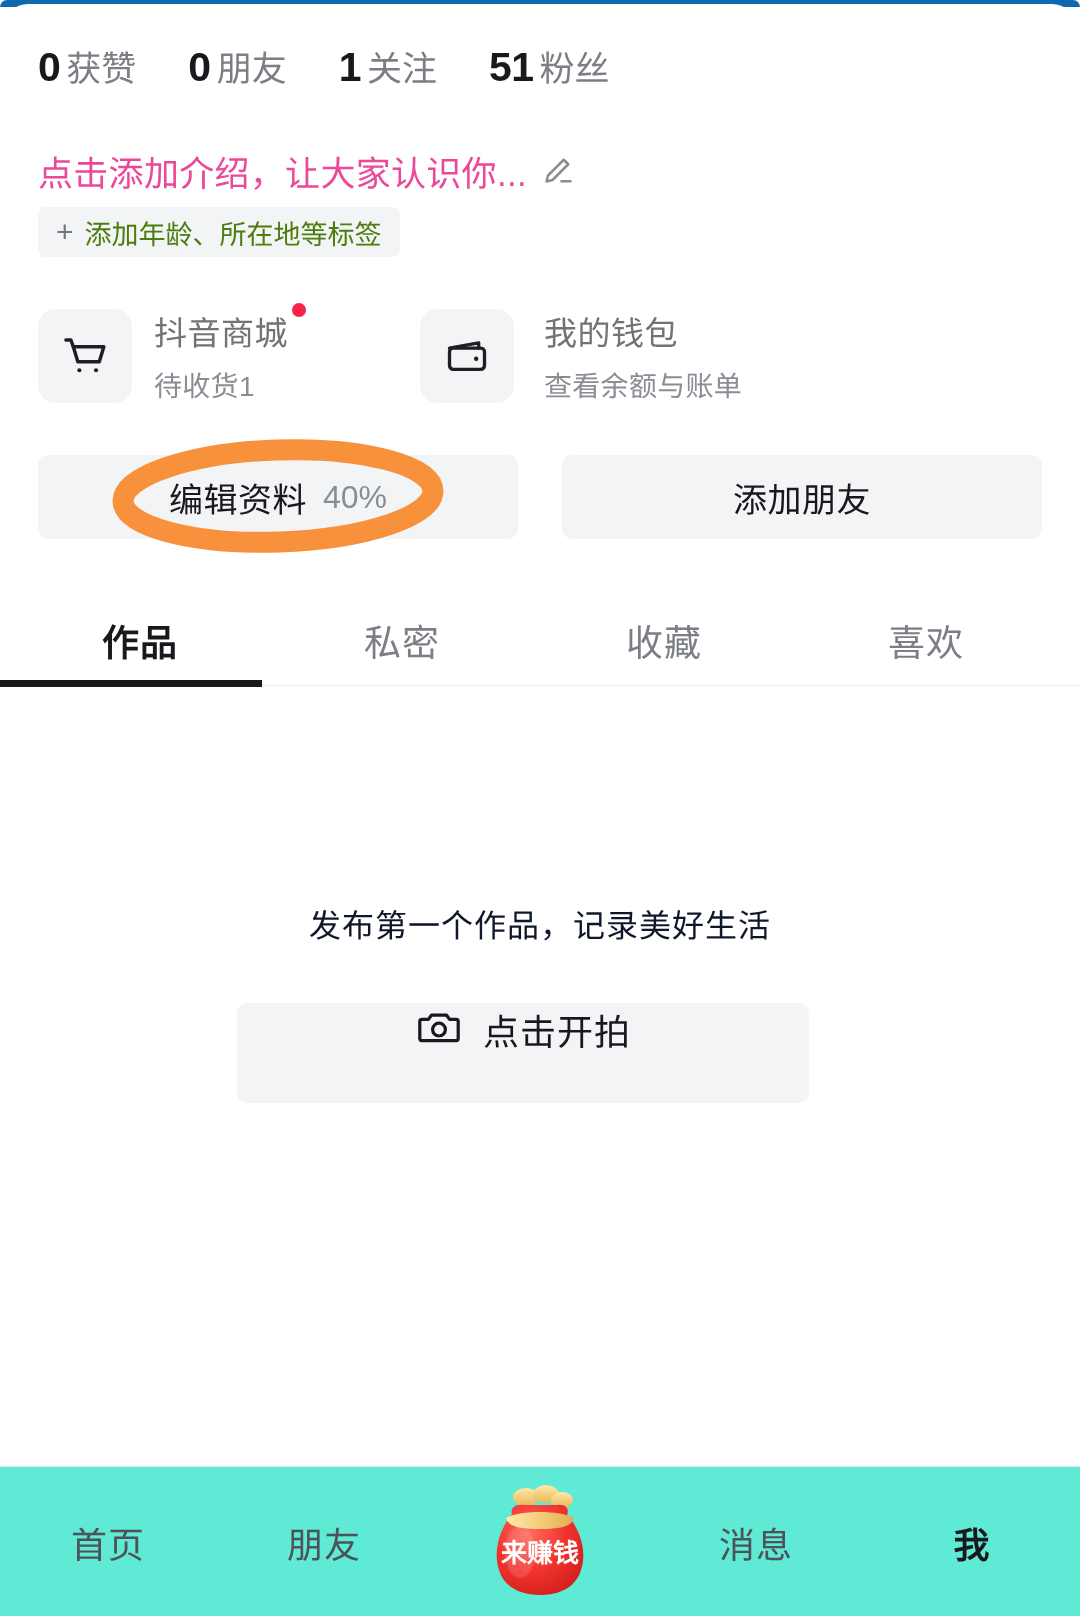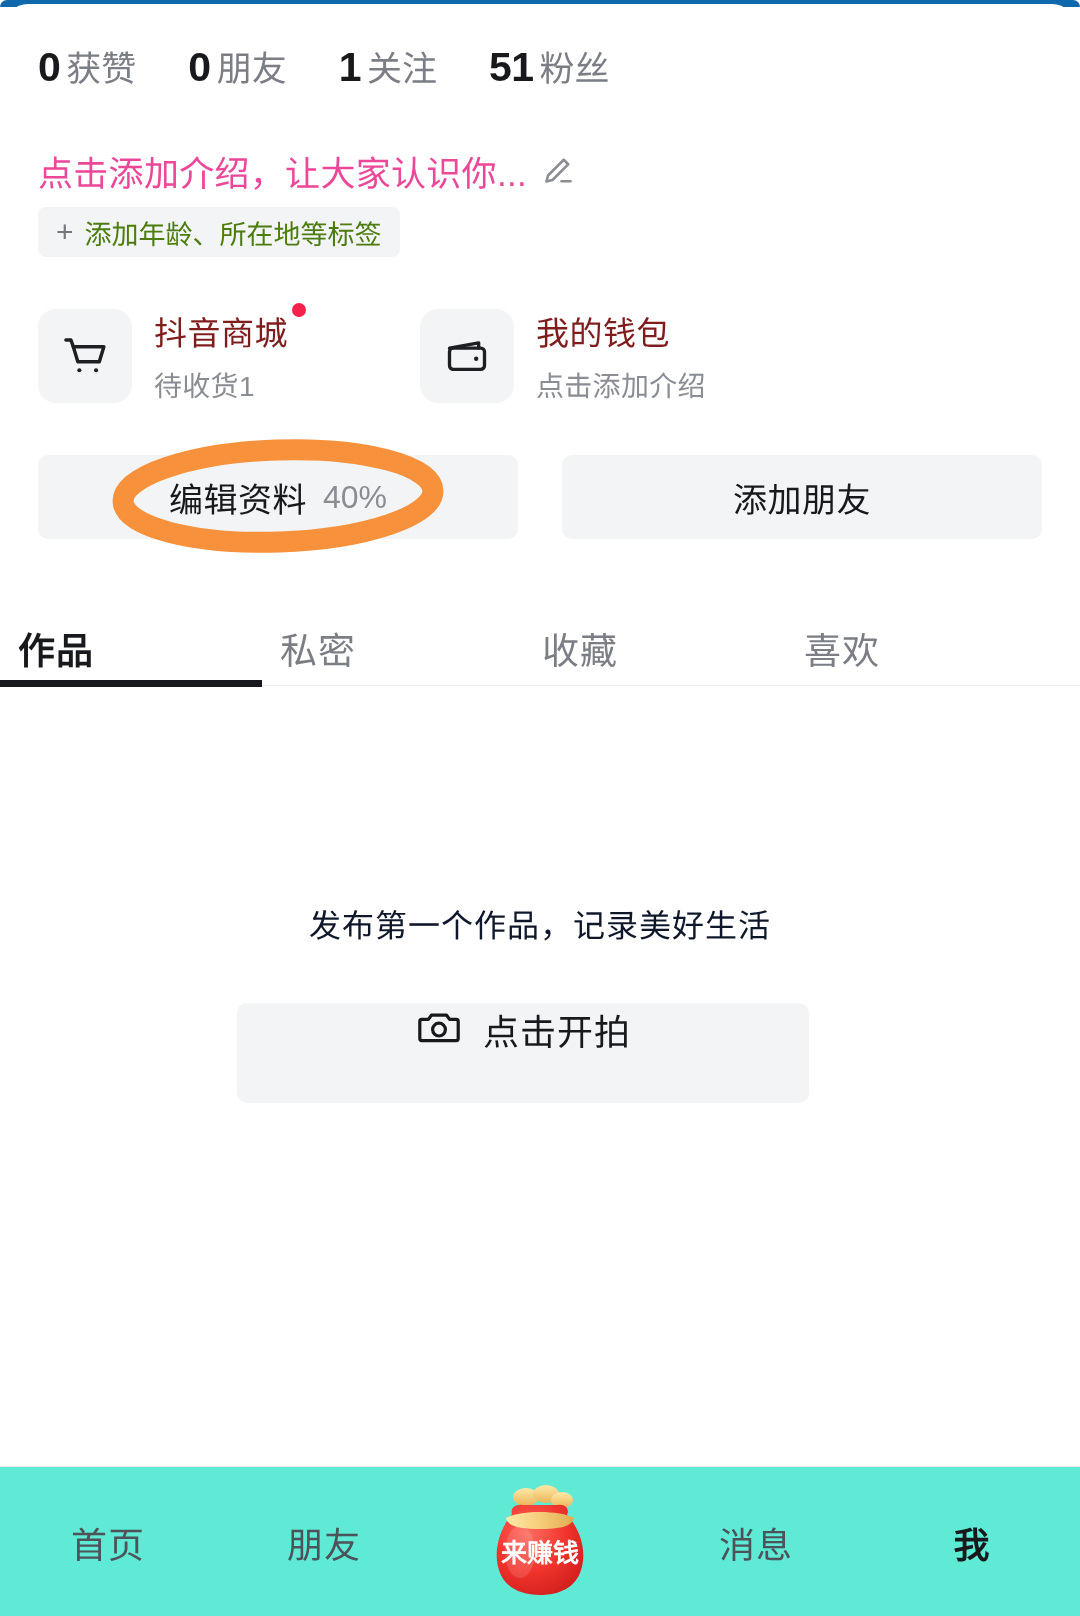--- a/index.html
+++ b/index.html
@@ -112,35 +112,35 @@
     top: 307px;
     left: 38px;
     width: 1000px;
     display: flex;
   }
   .entry-card {
     display: flex;
     align-items: center;
     width: 380px;
   }
-  .entry-card.wallet { margin-left: 0px; position: absolute; left: 382px; }
+  .entry-card.wallet { margin-left: 0px; position: absolute; left: 382px; gap: 8px; }
   .entry-icon-box {
     width: 94px;
     height: 94px;
     background: #f3f4f5;
     border-radius: 18px;
     display: flex;
     align-items: center;
     justify-content: center;
     flex: none;
   }
   .entry-texts { margin-left: 22px; position: relative; }
   .entry-title {
     font-size: 33px;
-    color: #7f1d1d;
+    color: #737373;
     font-weight: 400;
     letter-spacing: 0.5px;
     position: relative;
     display: inline-block;
   }
   .entry-sub {
     font-size: 28px;
     color: #8a8e94;
     margin-top: 9px;
     letter-spacing: 0.3px;
@@ -201,25 +201,26 @@
   
   #tabs {
     position: absolute;
     top: 592px;
     left: 0;
     width: 1080px;
     height: 105px;
   }
   .tab {
     position: absolute;
-    top: 12px;
+    top: 4px;
     height: 88px;
     width: 262px;
     display: flex;
     align-items: center;
+    justify-content: center;
     padding-left: 18px;
   }
   .tab-label { font-size: 37px; letter-spacing: 1px; }
   .tab.active .tab-label { color: #18191c; font-weight: 700; }
   .tab .tab-label { color: #7b7f85; font-weight: 400; }
   #tab-underline {
     position: absolute;
     top: 88px;
     left: 0;
     width: 262px;
@@ -369,21 +370,21 @@
     <div class="entry-card wallet">
       <div class="entry-icon-box">
         <svg width="50" height="50" viewBox="0 0 24 24" fill="none" stroke="#1d1f23" stroke-width="1.6" stroke-linecap="round" stroke-linejoin="round">
           <path d="M3.6 8.2l14-2.5v2.5"></path>
           <rect x="3.6" y="8.2" width="16.8" height="10.2" rx="1.8"></rect>
           <circle cx="16.4" cy="13.3" r="1.05" fill="#1d1f23" stroke="none"></circle>
         </svg>
       </div>
       <div class="entry-texts">
         <div class="entry-title">我的钱包</div>
-        <div class="entry-sub">点击添加介绍</div>
+        <div class="entry-sub">查看余额与账单</div>
       </div>
     </div>
 
   </div>
 
   <div id="actions">
     <button class="action-btn">
       <span class="action-label">编辑资料</span>
       <span class="action-pct">40%</span>
     </button>

